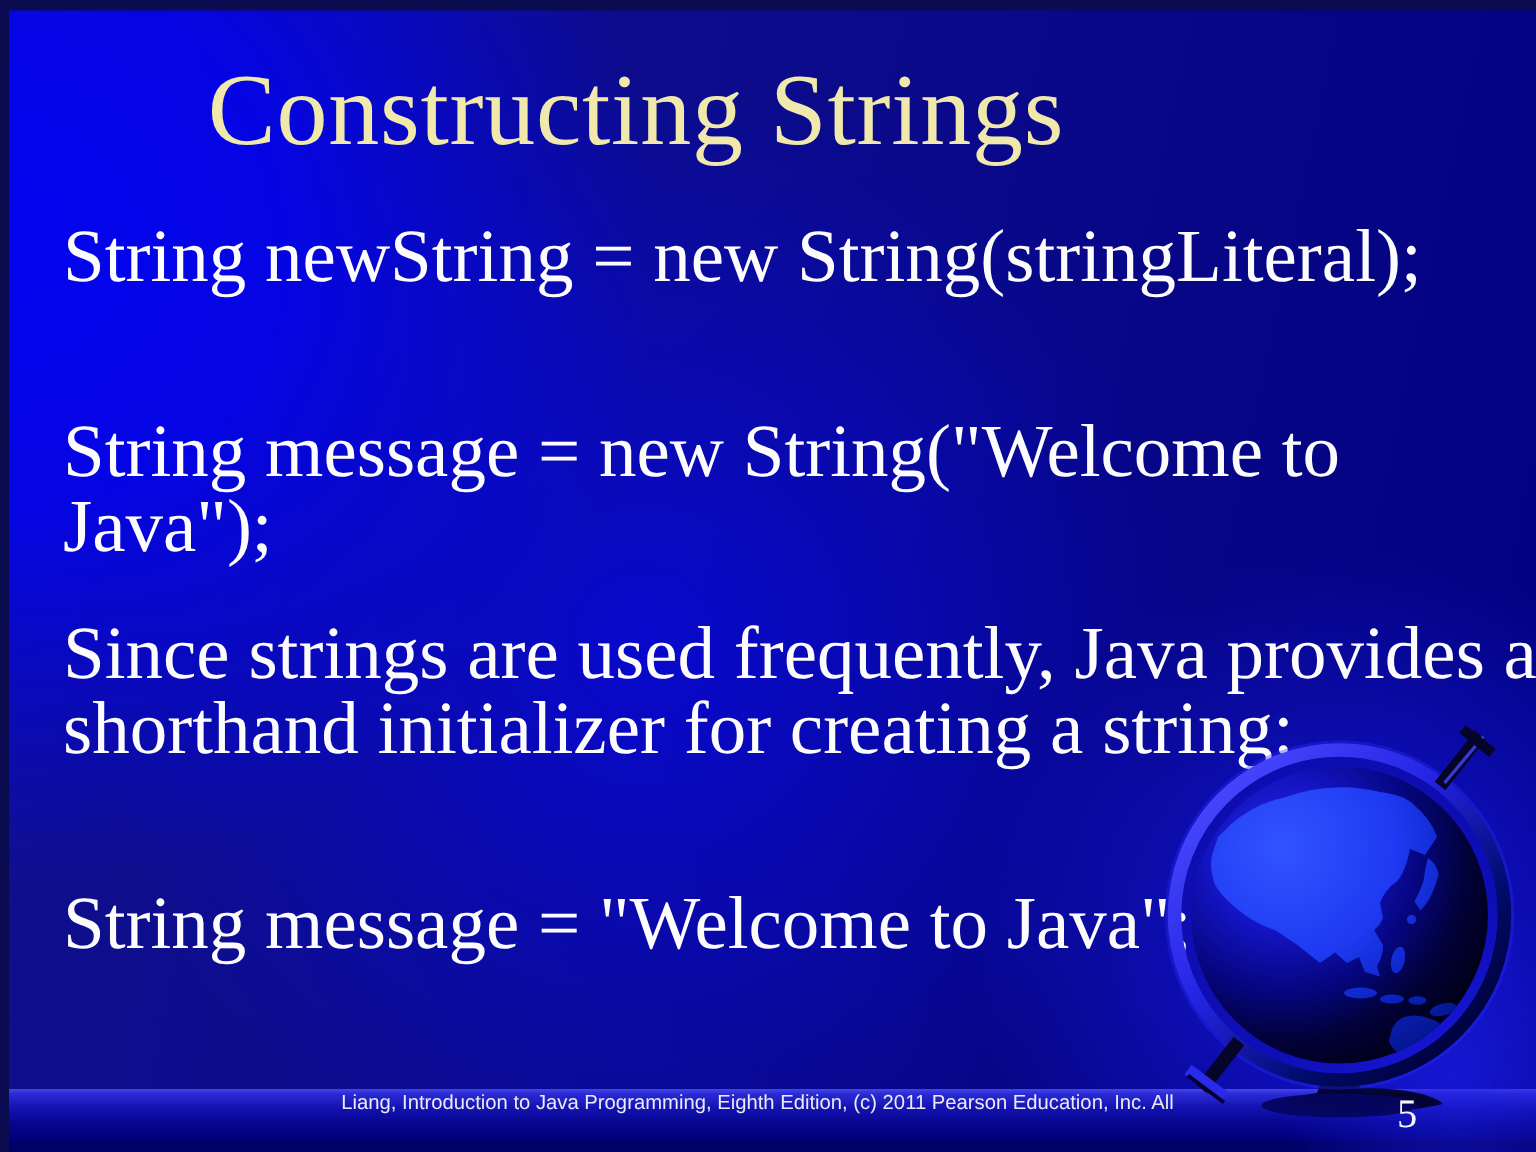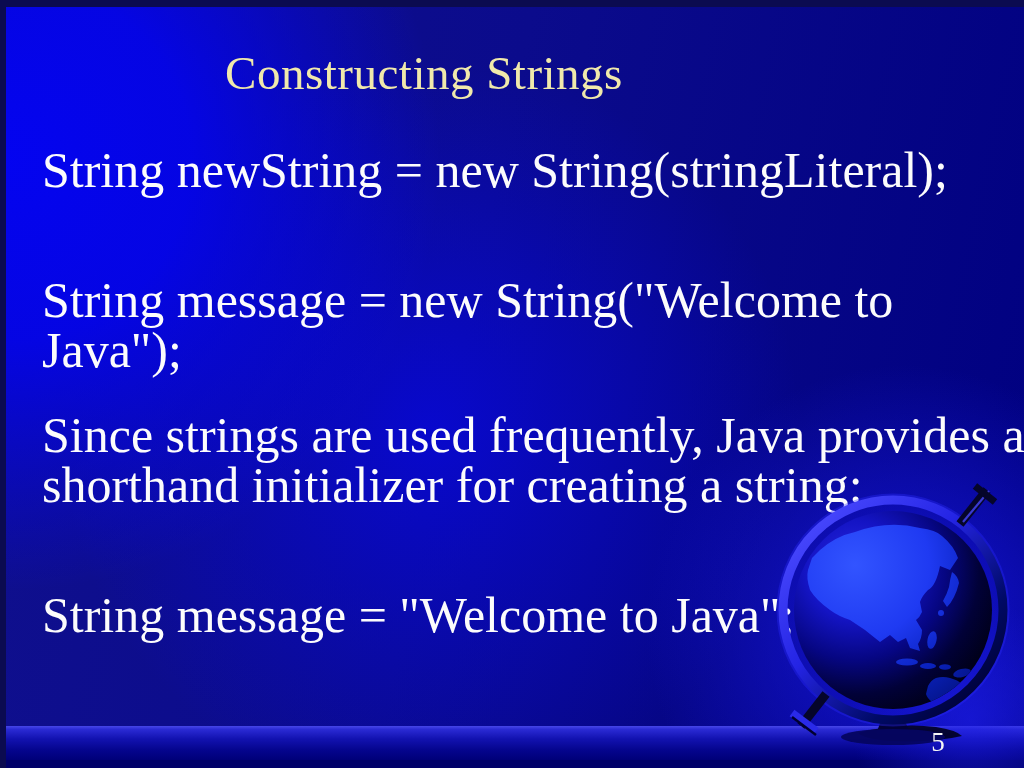--- a/index.html
+++ b/index.html
@@ -23,21 +23,21 @@
     background: #0b0b50; z-index: 40;
   }
   .border-left {
     position: absolute; left: 0; top: 0; width: 6px; height: 768px;
     background: #0b0b50; z-index: 40;
   }
 
   .title {
     position: absolute; left: 0; top: 40px; width: 848px;
     text-align: center;
-    font-size: 47px; line-height: 66px;
+    font-size: 68px; line-height: 66px;
     color: #f0e9ab;
     letter-spacing: 0.5px;
     z-index: 5;
   }
 
   .body-text p {
     position: absolute;
     left: 42px; width: 985px;
     margin: 0;
     font-size: 50px; line-height: 50px;
@@ -167,20 +167,21 @@
 
     <line x1="56" y1="224" x2="31" y2="256" stroke="#05052a" stroke-width="9"></line>
     <line x1="22" y1="243" x2="46" y2="261" stroke="#2a2ae8" stroke-width="8"></line>
     <line x1="22" y1="247" x2="46" y2="265" stroke="#000030" stroke-width="2.4"></line>
   </svg>
 
   <div class="footer-band"></div>
   <div class="footer-bottom-strip"></div>
 
   <div class="footer-credit">
+    <div>Liang, Introduction to Java Programming, Eighth Edition, (c) 2011 Pearson Education, Inc. All</div>
   </div>
 
   <div class="page-number">5</div>
 
   <div class="border-top"></div>
   <div class="border-left"></div>
 
 </div>
 
 </body></html>

